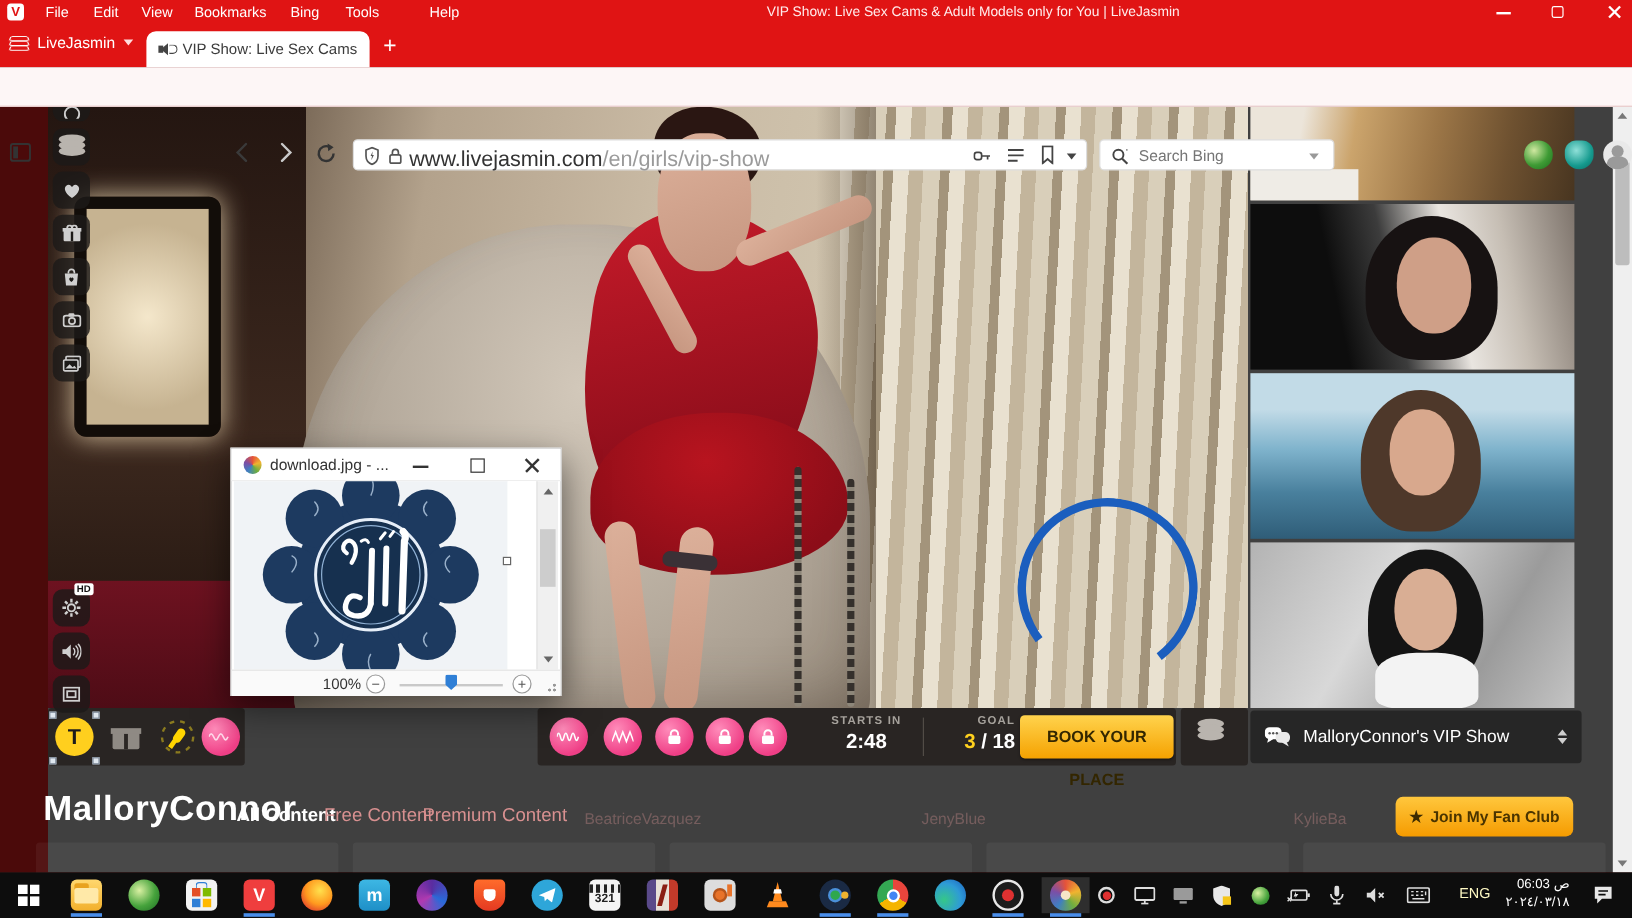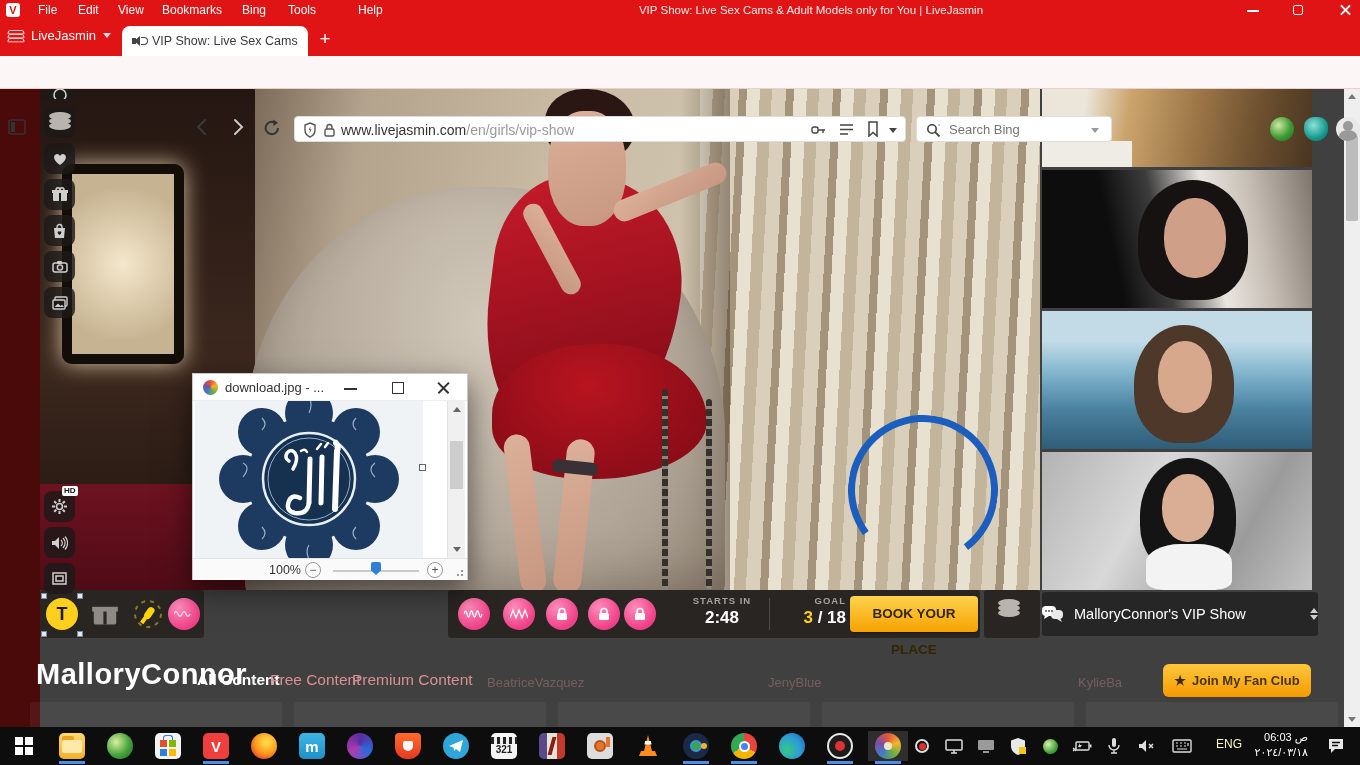--- a/index.html
+++ b/index.html
@@ -32,21 +32,21 @@
   #newtab { position:absolute; left:312px; top:6px; width:26px; height:26px; color:#fff; font-size:19px; text-align:center; line-height:25px; }
   .spk { width:13px; height:12px; position:relative; flex:0 0 auto; }
   .spk .b1 { position:absolute; left:0; top:3px; width:4px; height:6px; background:#444; }
   .spk .b2 { position:absolute; left:2px; top:1px; width:0; height:0; border-top:5px solid transparent; border-bottom:5px solid transparent; border-right:6px solid #444; }
   .spk .arc { position:absolute; left:9px; top:2px; width:7px; height:8px; border:1.5px solid #444; border-left:none; border-radius:0 7px 7px 0; }
 
   
   #navbar { left:0; top:56px; width:1360px; height:33px; background:#fdf6f6; border-bottom:1px solid #eccfcf; z-index:30; }
   .navico { position:absolute; top:62px; }
   #addrbar { position:absolute; left:294px; top:60px; width:612px; height:26px; background:#fff; border:1px solid #ddd; border-radius:4px; }
-  #addr-text { position:absolute; left:46px; top:5px; font-size:14px; color:#333; white-space:nowrap; }
+  #addr-text { position:absolute; left:46px; top:5px; font-size:18px; color:#333; white-space:nowrap; }
   #addr-text .path { color:#9a9a9a; }
   #searchbox { position:absolute; left:916px; top:60px; width:196px; height:26px; background:#fff; border:1px solid #ddd; border-radius:4px; }
   #searchbox input { position:absolute; left:32px; top:2px; width:130px; height:20px; border:none; outline:none; font-size:13px; color:#777;
                      font-family:"Liberation Sans",sans-serif; background:transparent; }
   .chev { width:0;height:0;border-left:4px solid transparent;border-right:4px solid transparent;border-top:5px solid #777; position:absolute; }
   .roundico { position:absolute; top:61px; width:24px; height:24px; border-radius:50%; }
   #idm-nav { left:1270px; background:radial-gradient(circle at 35% 35%, #cfe8a0, #3f9b35 55%, #1d6e1d); }
   #shield-nav { left:1304px; background:radial-gradient(circle at 40% 35%, #8fe0d8, #159a8e 60%, #0b6b62); border-radius:40% 40% 50% 50%; }
   #avatar-nav { left:1336px; background:#e9e9e9; overflow:hidden; }
   #avatar-nav .head { position:absolute; left:7px; top:4px; width:10px; height:10px; border-radius:50%; background:#9a9a9a; }
@@ -113,21 +113,21 @@
   .pvalue { font-size:17px; font-weight:bold; margin-top:2px; }
   #goal .pvalue .cur { color:#ffd11e; }
   .pdivider { position:absolute; left:729px; top:8px; width:1px; height:32px; background:#514c46; }
   #bookbtn { position:absolute; left:810px; top:6px; width:128px; height:36px; border-radius:4px;
              background:linear-gradient(180deg,#ffd34d,#f5a201); color:#332600; font-weight:bold; font-size:13.5px;
              text-align:center; line-height:36px; box-shadow:0 1px 2px rgba(0,0,0,.4); }
   .coins i { display:block; width:22px; height:8px; border-radius:50%; background:#b9b4ae; margin-top:-3px; }
 
   
   #showbar { left:1042px; top:503px; width:276px; height:44px; background:#262626; border-radius:3px; z-index:4;
-             display:flex; align-items:center; padding:0 0; gap:10px; color:#fff; }
+             display:flex; align-items:center; padding:0 12px; gap:10px; color:#fff; }
   #showbar .title { font-size:14.5px; flex:1; }
   .sort { display:flex; flex-direction:column; gap:2px; }
   .tri-up { width:0;height:0;border-left:4px solid transparent;border-right:4px solid transparent;border-bottom:5px solid #cfcfcf; }
   .tri-dn { width:0;height:0;border-left:4px solid transparent;border-right:4px solid transparent;border-top:5px solid #cfcfcf; }
 
   
   .thumb { position:absolute; left:1042px; width:270px; overflow:hidden; }
   #th1 { top:0; height:78px; background:linear-gradient(100deg,#ece5da 0 16%,#cba46c 32%,#9c7647 56%,#6e5130 78%,#483520 100%); }
   #th1 .ledge { position:absolute; left:0; bottom:0; width:90px; height:26px; background:#efece6; }
   #th2 { top:81px; height:138px; background:linear-gradient(78deg,#0d0d0d 0 28%,#3c3c3c 44%,#e9e5e0 62%,#c6beb4 78%,#7e746c 100%); }

